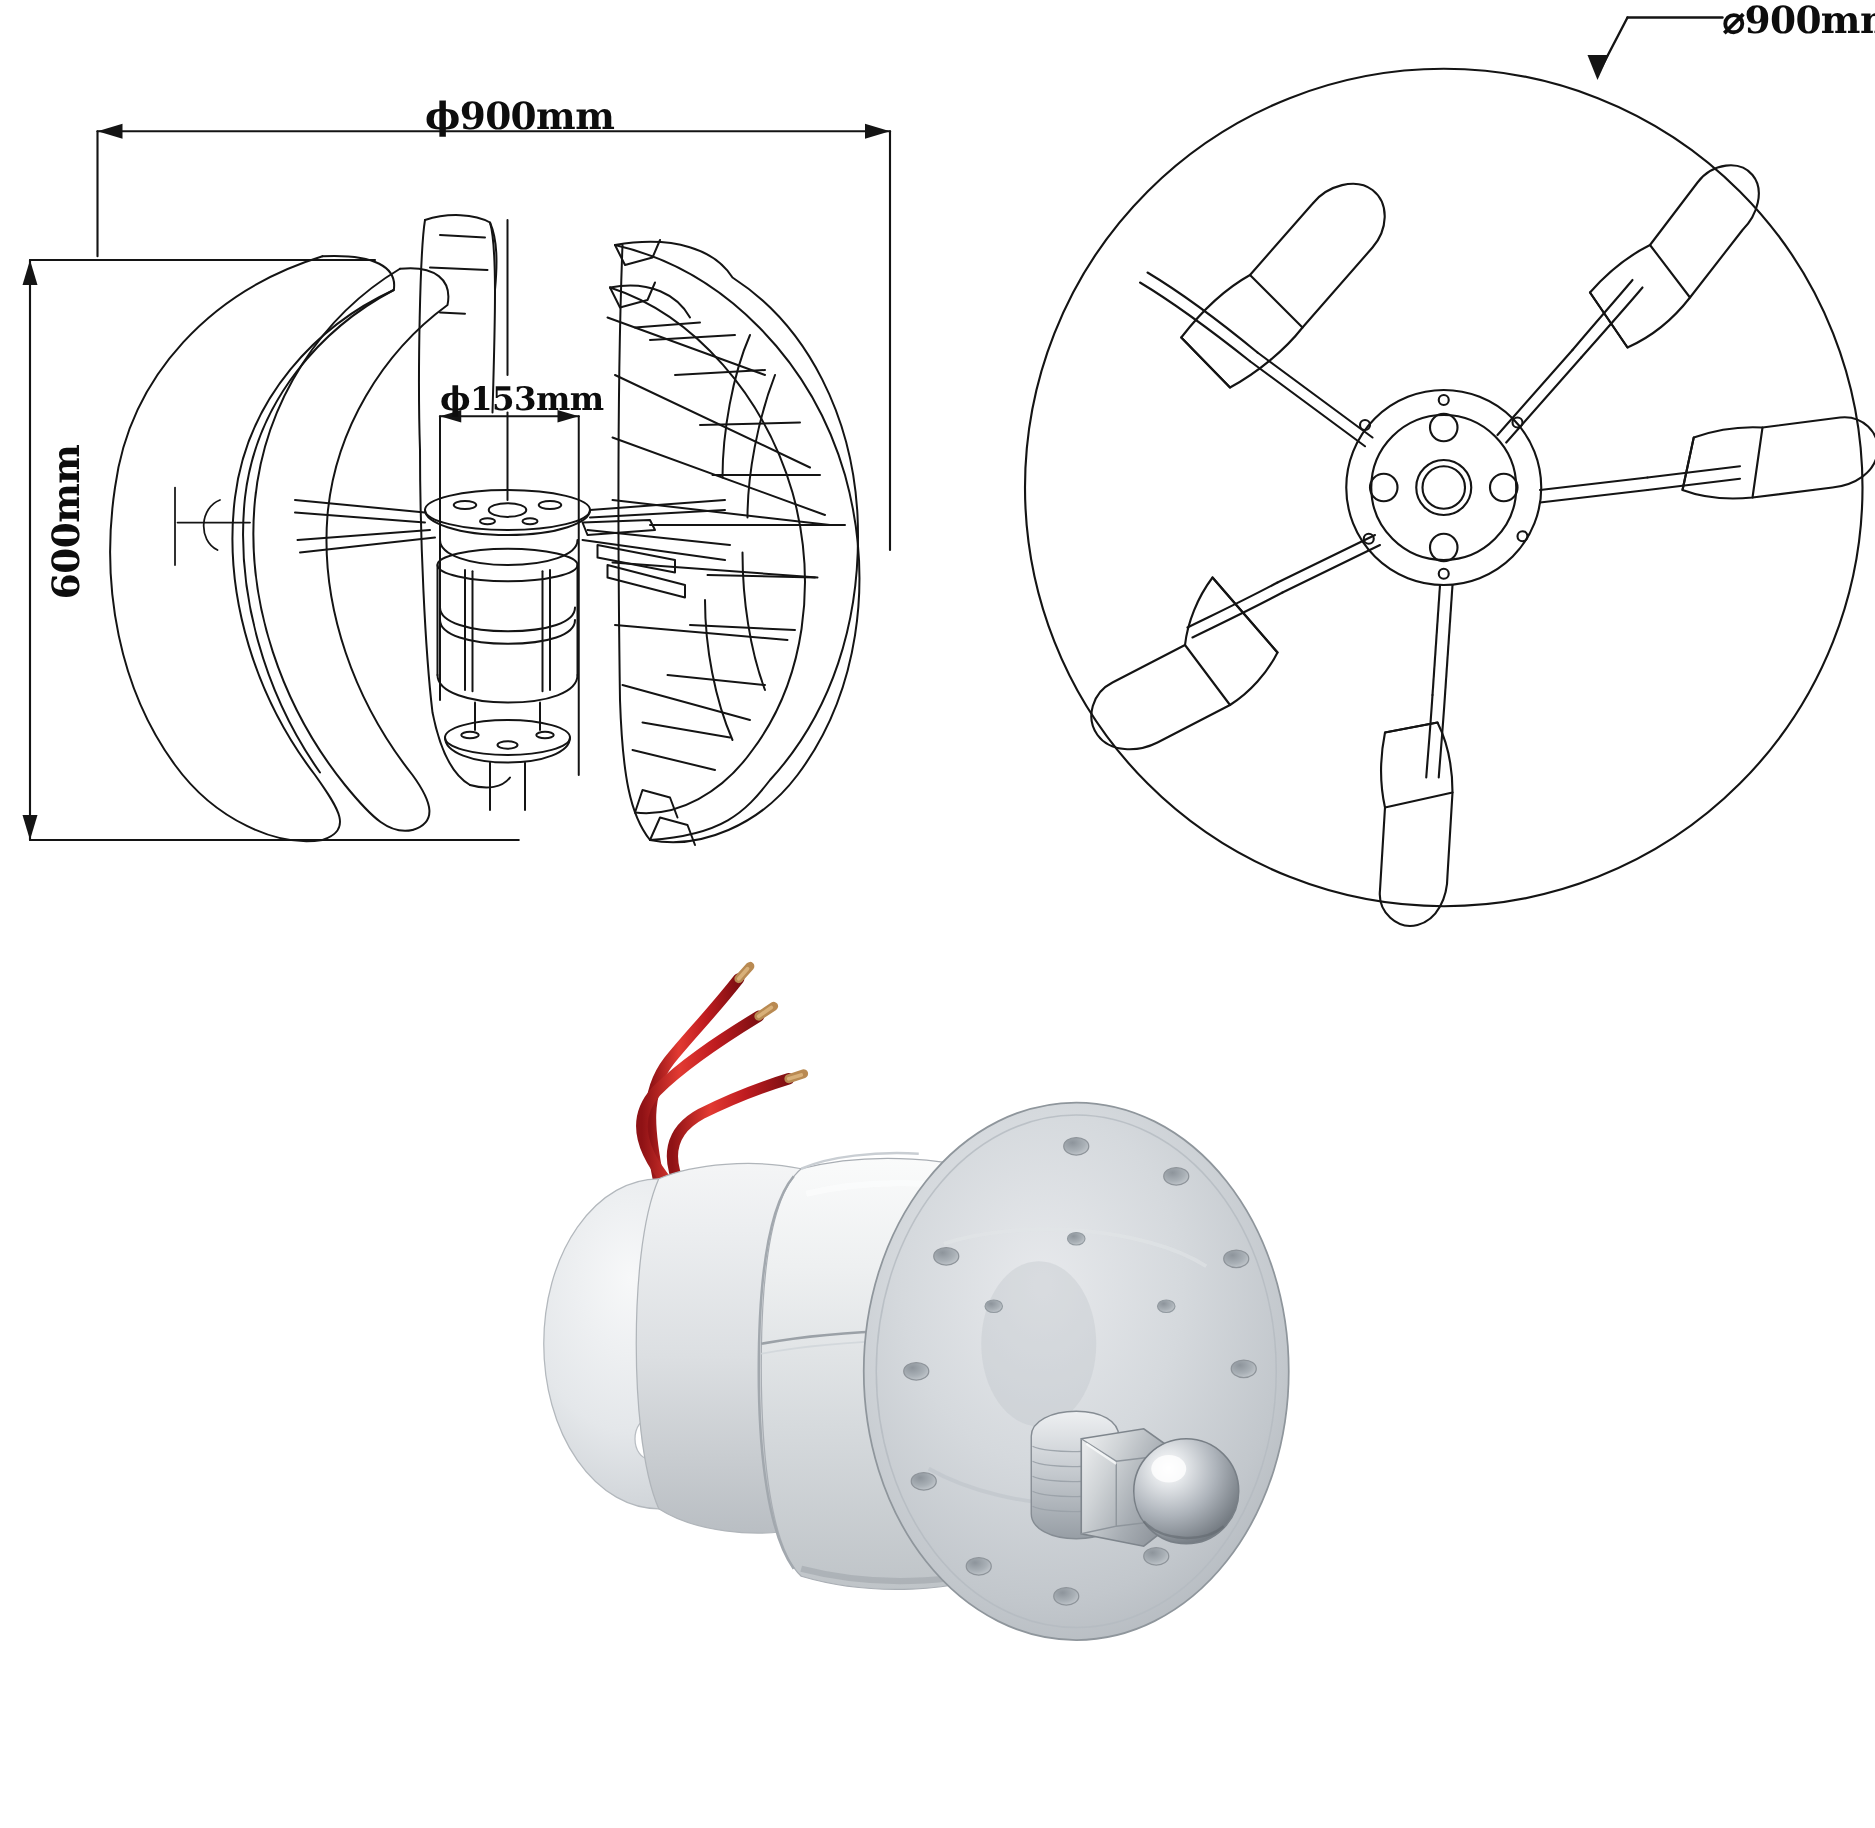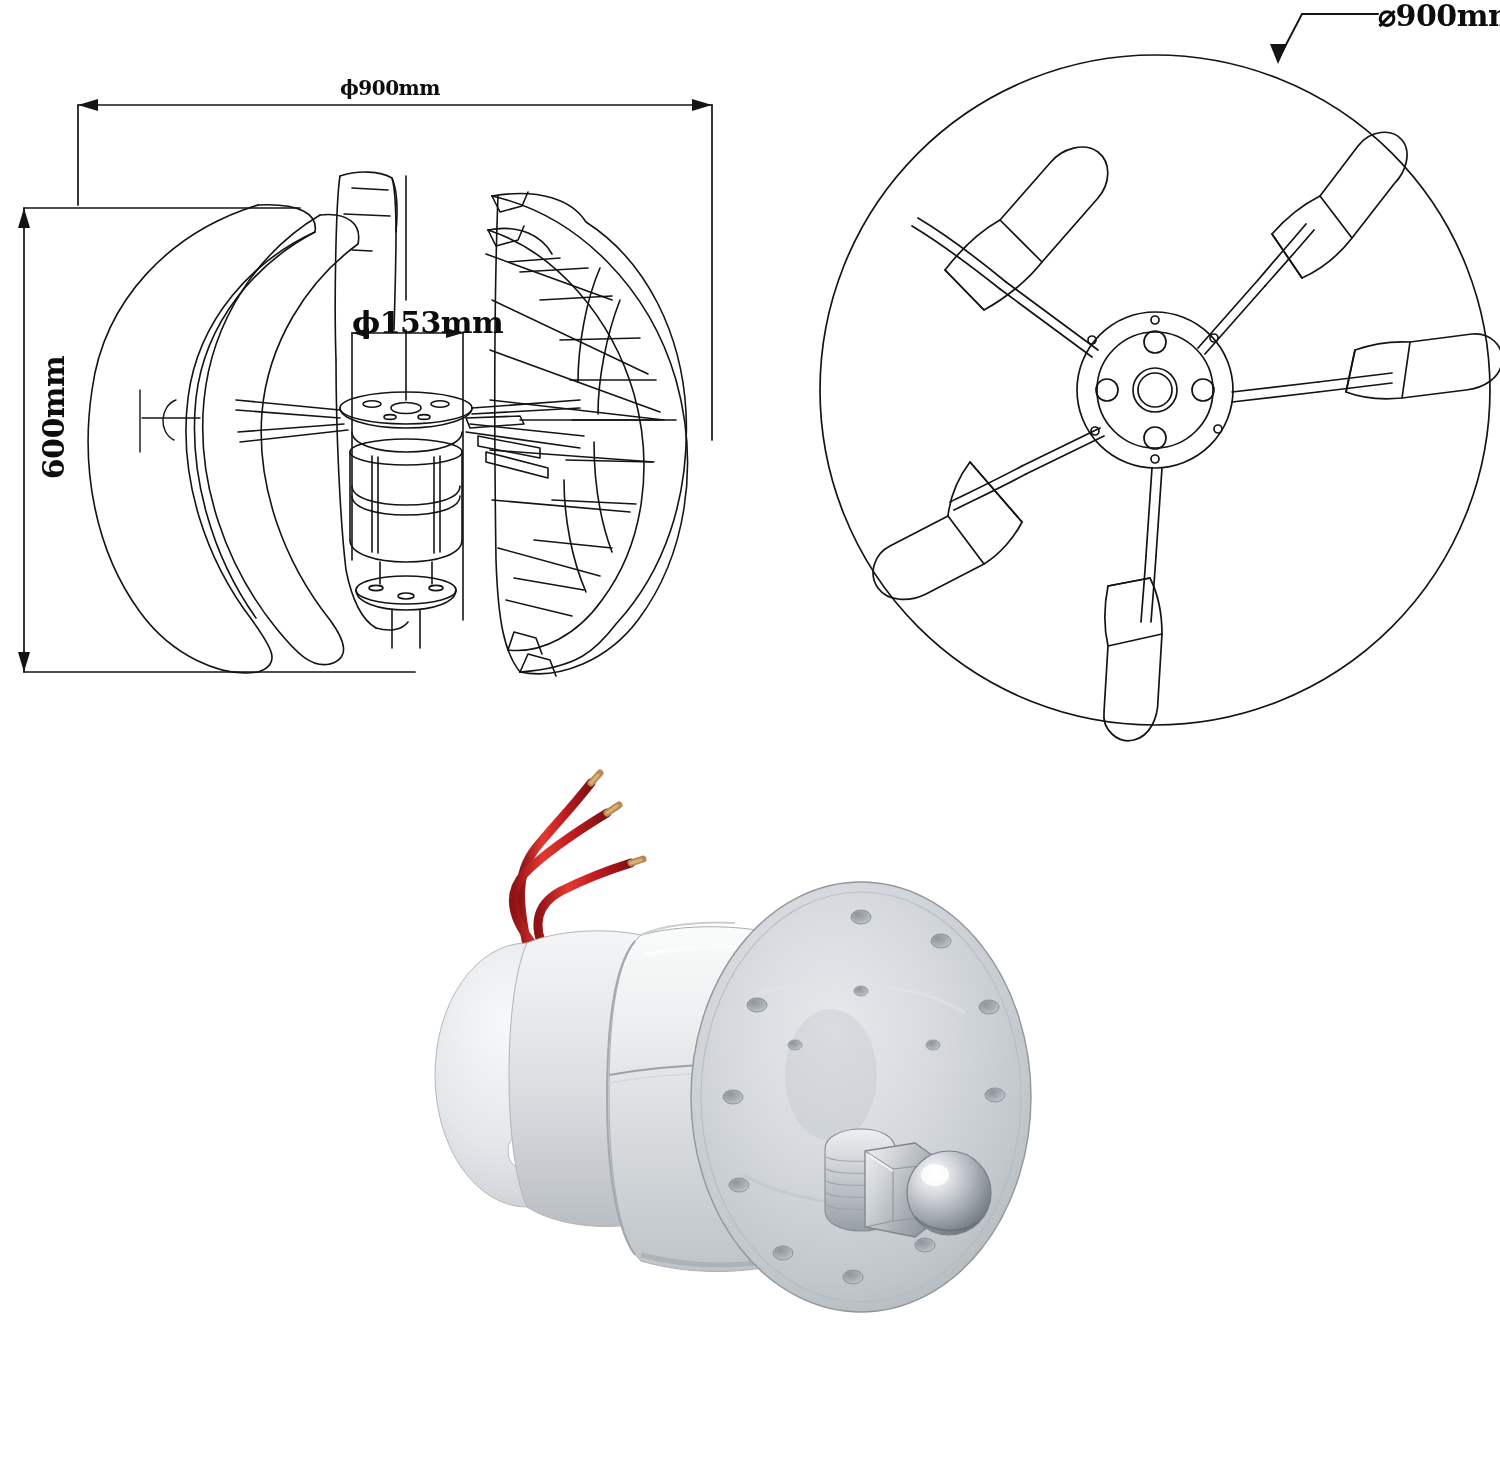--- a/index.html
+++ b/index.html
@@ -33,33 +33,33 @@
     position: absolute;
     font-family: "DejaVu Serif", serif;
     font-weight: 700;
     color: #0d0d0d;
     white-space: nowrap;
     letter-spacing: -0.5px;
   }
   #dim-top-label {
     left: 340px;
     top: 76px;
-    font-size: 20px;
+    font-size: 30px;
   }
   #dim-left-label {
     left: -8px;
     top: 400px;
     font-size: 30px;
     transform: rotate(-90deg);
     transform-origin: 50% 50%;
   }
   #dim-hub-label {
     left: 352px;
     top: 305px;
-    font-size: 30px;
+    font-size: 26px;
   }
   #dim-rotor-label {
     left: 1378px;
     top: -2px;
     font-size: 30px;
     font-weight: 900;
   }
 
   
   #photo-block {

